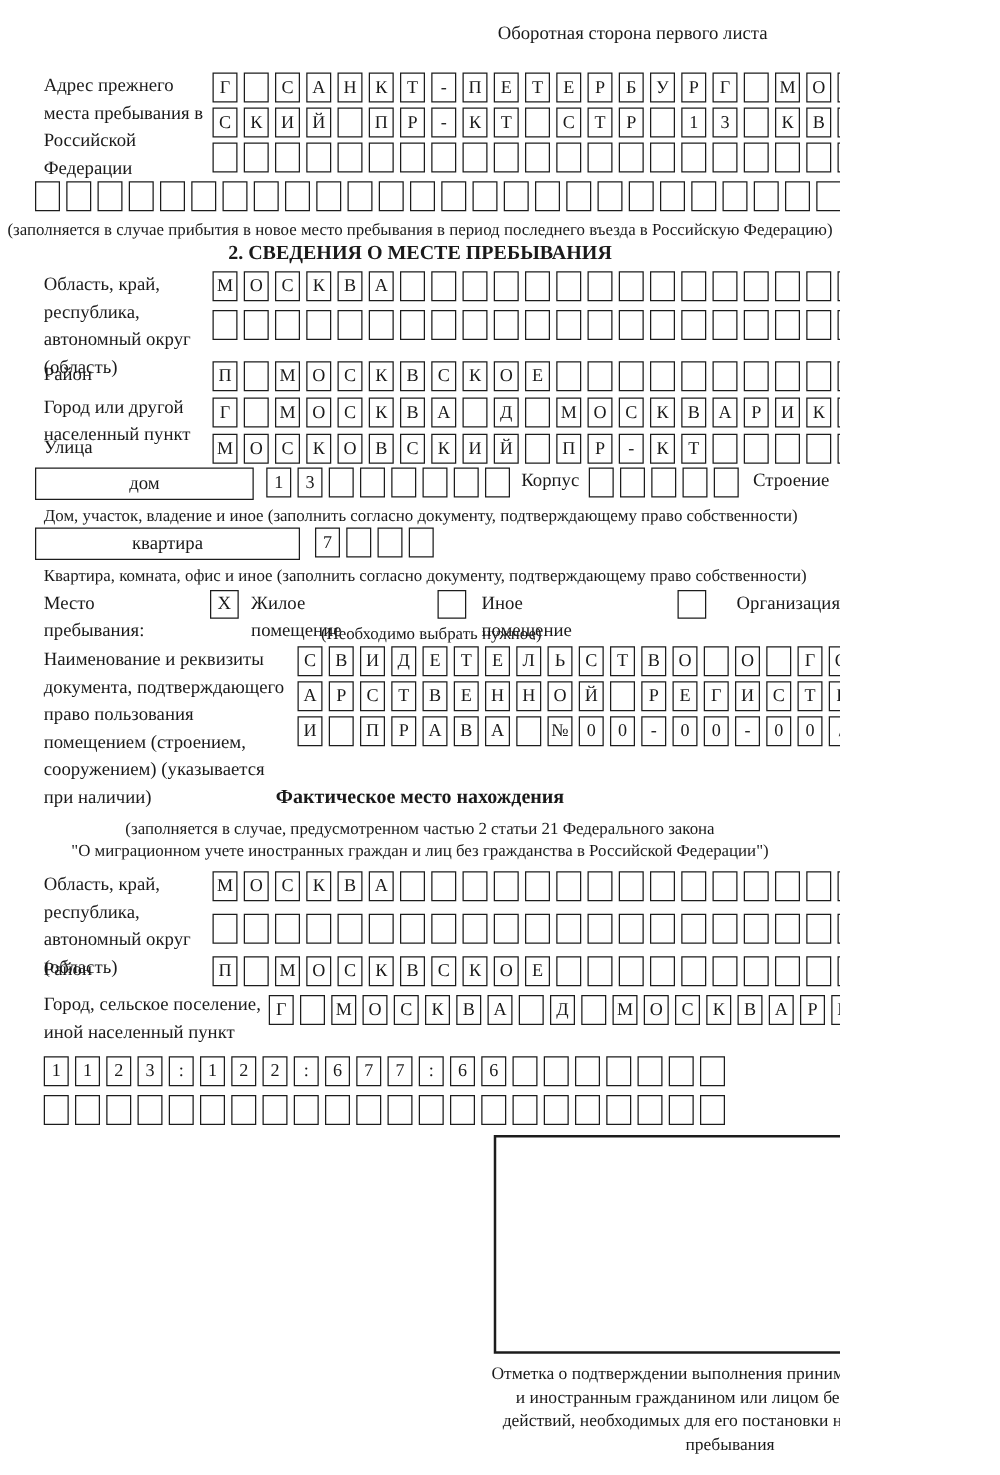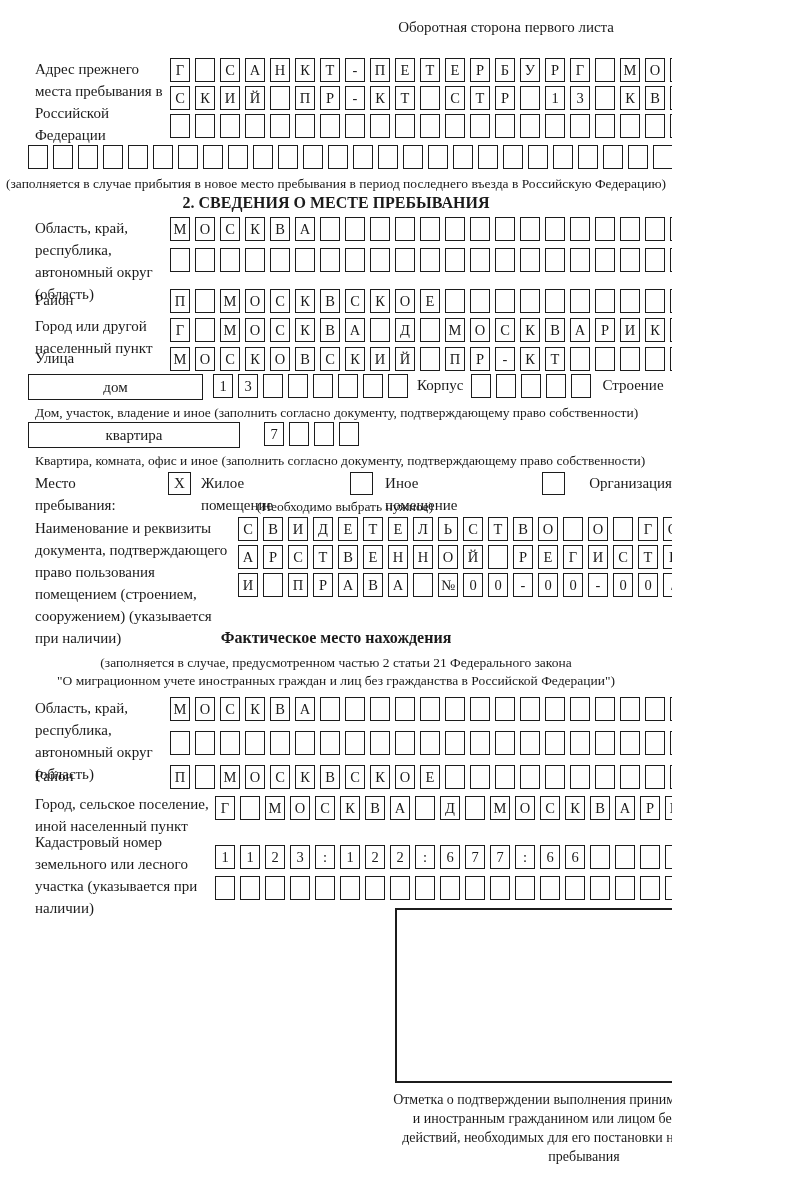--- a/index.html
+++ b/index.html
@@ -335,21 +335,21 @@
     <div class="label" style="margin-left:6px;margin-right:8px;">Строение</div>
     <div class="cellrow">
         <span class="cell">1</span>
         <span class="cell"></span>
         <span class="cell"></span>
         <span class="cell"></span>
       </div>
   </div>
   <div class="abs caption" style="top:404px;left:35px;">Дом, участок, владение и иное (заполнить согласно документу, подтверждающему право собственности)</div>
 
-  <div class="abs inline" style="top:422px;left:28px;gap:12px;">
+  <div class="abs inline" style="top:422px;left:28px;">
     <div class="namedbox" style="width:212px;">квартира</div>
     <div class="cellrow" style="margin-left:12px;">
         <span class="cell">7</span>
         <span class="cell"></span>
         <span class="cell"></span>
         <span class="cell"></span>
       </div>
   </div>
   <div class="abs caption" style="top:452px;left:35px;">Квартира, комната, офис и иное (заполнить согласно документу, подтверждающему право собственности)</div>
 
@@ -553,21 +553,20 @@
         <span class="cell">А</span>
         <span class="cell">Р</span>
         <span class="cell">И</span>
         <span class="cell">К</span>
         <span class="cell">И</span>
         <span class="cell"></span>
       </div>
   </div>
 
   <div class="abs field" style="top:831px;left:35px;">
-    <div class="label" style="width:180px;flex:0 0 180px;">Кадастровый номер земельного или лесного участка (указывается при наличии)</div>
     <div class="rows">
       <div class="cellrow" style="margin-top:14px;margin-bottom:7px;">
           <span class="cell">1</span>
           <span class="cell">1</span>
           <span class="cell">2</span>
           <span class="cell">3</span>
           <span class="cell">:</span>
           <span class="cell">1</span>
           <span class="cell">2</span>
           <span class="cell">2</span>

